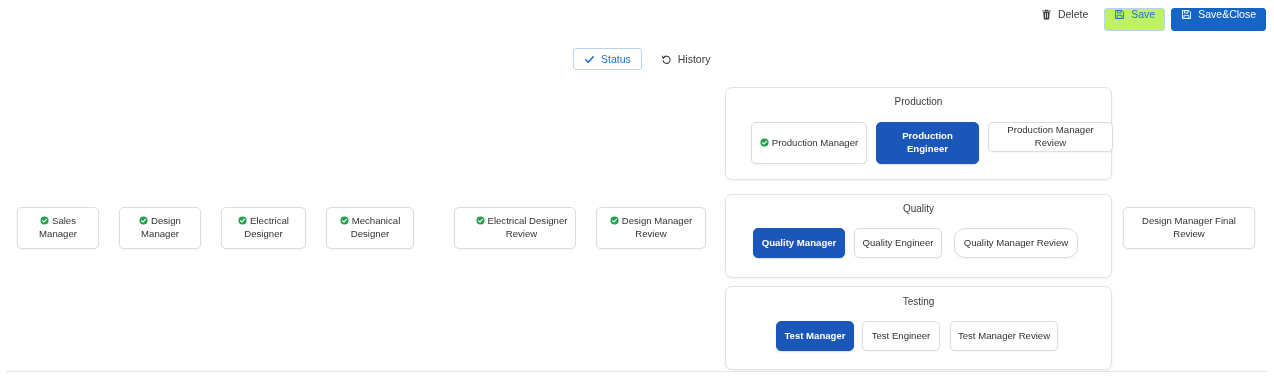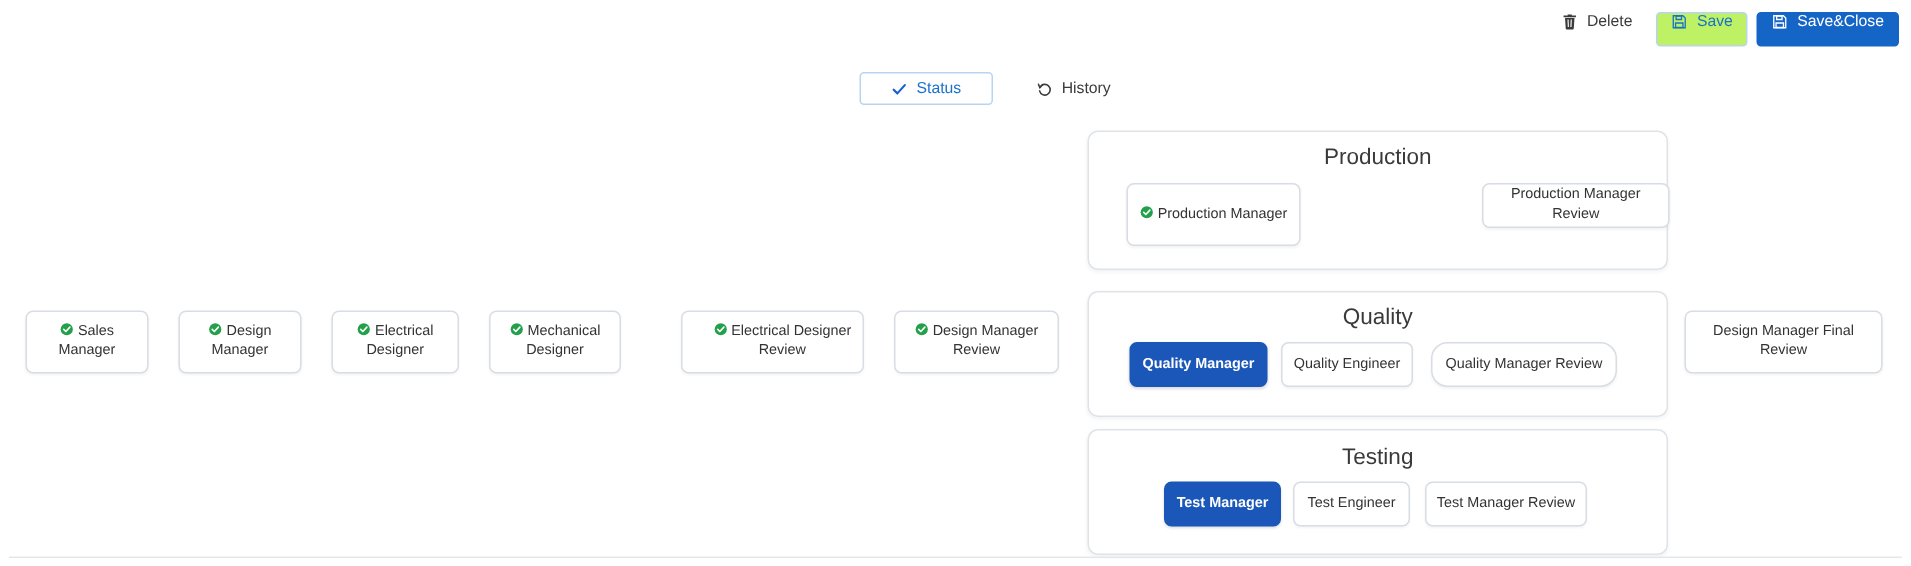--- a/index.html
+++ b/index.html
@@ -61,21 +61,21 @@
     left: 573px;
     display: flex;
     align-items: center;
     gap: 8px;
   }
   .tab {
     display: inline-flex;
     align-items: center;
     gap: 6px;
     height: 22px;
-    padding: 0 20px;
+    padding: 0 10px;
     font-size: 10.5px;
     line-height: 1;
     border-radius: 3px;
     cursor: pointer;
     background: #ffffff;
     border: 1px solid transparent;
     color: #1a73c8;
   }
   .tab.active { border-color: #b9d4f0; }
   .tab.inactive { color: #3b3b3b; }
@@ -119,21 +119,21 @@
     border: 1px solid #dfe3e8;
     border-radius: 7px;
     background: #ffffff;
     box-shadow: 0 1px 3px rgba(16,30,54,0.06);
   }
   .group-title {
     position: absolute;
     left: 0;
     right: 0;
     text-align: center;
-    font-size: 15px;
+    font-size: 10px;
     color: #3a3a3a;
   }
 
   
   .divider {
     position: absolute;
     left: 6px;
     right: 6px;
     top: 371px;
     height: 1px;
@@ -241,20 +241,23 @@
 <div class="group" style="left:725px; top:87px; width:387px; height:93px;">
   <div class="group-title" style="top:8px;">Production</div>
 
   <div class="node" style="left:25px; top:34px; width:116px; height:42px;">
     <span class="node-label"><span class="chk"><svg width="9" height="9" viewBox="0 0 16 16">
             <circle cx="8" cy="8" r="7.2" fill="#22a04a"></circle>
             <path d="M4.4 8.2l2.5 2.5 4.8-5.2" fill="none" stroke="#ffffff" stroke-width="1.9" stroke-linecap="round" stroke-linejoin="round"></path>
           </svg></span><span>Production Manager</span></span>
   </div>
 
+  <div class="node active" style="left:150px; top:34px; width:103px; height:42px;">
+    <span class="node-label">Production Engineer</span>
+  </div>
 
   <div class="node" style="left:262px; top:34px; width:125px; height:30px;">
     <span class="node-label">Production Manager Review</span>
   </div>
 </div>
 
 <div class="group" style="left:725px; top:194px; width:387px; height:84px;">
   <div class="group-title" style="top:8px;">Quality</div>
 
   <div class="node active" style="left:27px; top:33px; width:92px; height:30px;">

